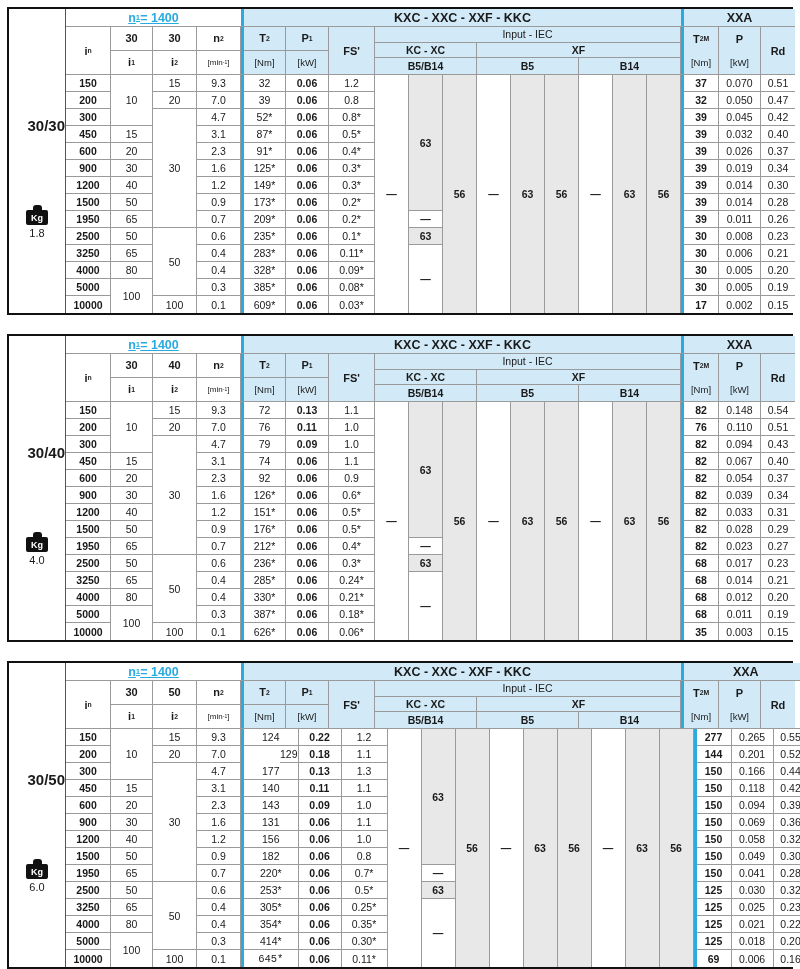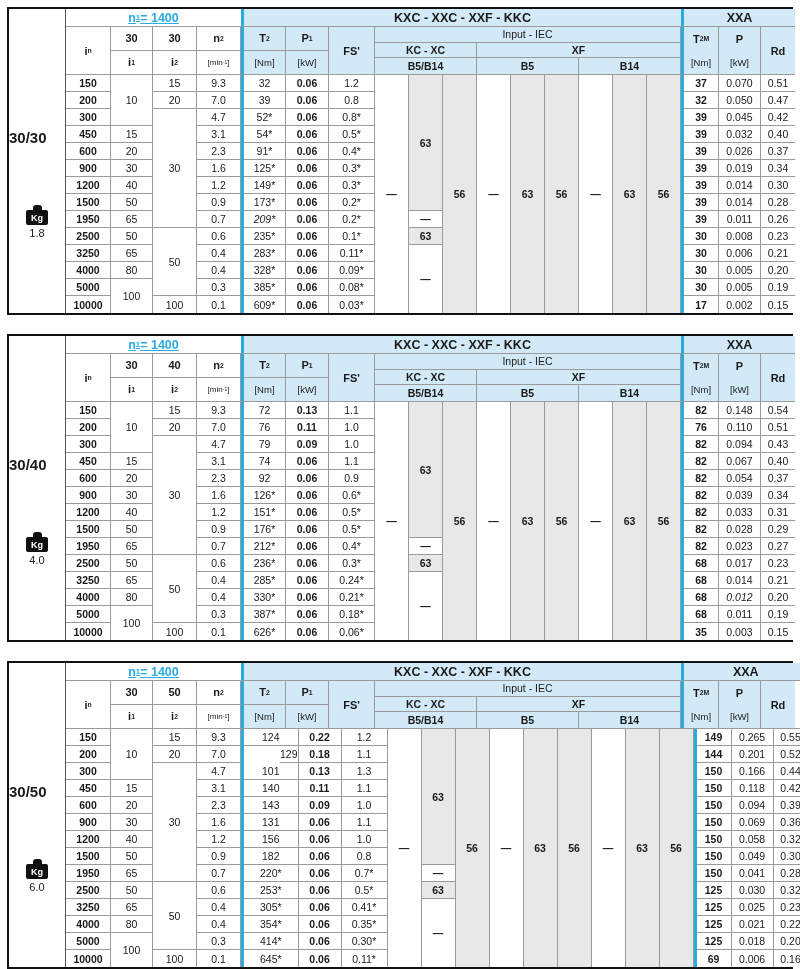--- a/index.html
+++ b/index.html
@@ -19,22 +19,22 @@
     box-sizing:border-box;
   }
   
   .left-col{
     flex:0 0 57px;
     border-right:1px solid #555;
     position:relative;
     box-sizing:border-box;
   }
   .ratio{
-    position:absolute;top:120px;left:0;right:0;
-    text-align:left;font-weight:bold;font-size:15px;
+    position:absolute;top:108px;left:0;right:0;
+    text-align:right;font-weight:bold;font-size:15px;
   }
   .weight{
     position:absolute;top:196px;left:0;right:0;
     display:flex;flex-direction:column;align-items:center;
   }
   .kg-knob{width:9px;height:5px;background:#111;border-radius:3px 3px 0 0;}
   .kg-body{
     width:22px;height:15px;background:#111;border-radius:2px;
     color:#fff;font-weight:bold;font-size:9px;
     display:flex;align-items:center;justify-content:center;
@@ -215,26 +215,26 @@
             <div class="bcell" style="height: 17px;">0.6</div>
             <div class="bcell" style="height: 17px;">0.4</div>
             <div class="bcell" style="height: 17px;">0.4</div>
             <div class="bcell" style="height: 17px;">0.3</div>
             <div class="bcell" style="height: 17px;">0.1</div>
           </div>
           <div class="bcol cyl" style="flex: 0 0 45px;">
             <div class="bcell" style="height: 17px;">32</div>
             <div class="bcell" style="height: 17px;">39</div>
             <div class="bcell" style="height: 17px;">52*</div>
-            <div class="bcell" style="height: 17px;">54*</div>
+            <div class="bcell" style="height: 17px;">87*</div>
             <div class="bcell" style="height: 17px;">91*</div>
             <div class="bcell" style="height: 17px;">125*</div>
             <div class="bcell" style="height: 17px;">149*</div>
             <div class="bcell" style="height: 17px;">173*</div>
-            <div class="bcell" style="height: 17px; font-style: italic;">209*</div>
+            <div class="bcell" style="height: 17px;">209*</div>
             <div class="bcell" style="height: 17px;">235*</div>
             <div class="bcell" style="height: 17px;">283*</div>
             <div class="bcell" style="height: 17px;">328*</div>
             <div class="bcell" style="height: 17px;">385*</div>
             <div class="bcell" style="height: 17px;">609*</div>
           </div>
           <div class="bcol" style="flex: 0 0 43px;">
             <div class="bcell b" style="height: 17px;">0.06</div>
             <div class="bcell b" style="height: 17px;">0.06</div>
             <div class="bcell b" style="height: 17px;">0.06</div>
@@ -568,21 +568,21 @@
             <div class="bcell" style="height: 17px;">0.110</div>
             <div class="bcell" style="height: 17px;">0.094</div>
             <div class="bcell" style="height: 17px;">0.067</div>
             <div class="bcell" style="height: 17px;">0.054</div>
             <div class="bcell" style="height: 17px;">0.039</div>
             <div class="bcell" style="height: 17px;">0.033</div>
             <div class="bcell" style="height: 17px;">0.028</div>
             <div class="bcell" style="height: 17px;">0.023</div>
             <div class="bcell" style="height: 17px;">0.017</div>
             <div class="bcell" style="height: 17px;">0.014</div>
-            <div class="bcell" style="height: 17px; font-style: italic;">0.012</div>
+            <div class="bcell" style="height: 17px;">0.012</div>
             <div class="bcell" style="height: 17px;">0.011</div>
             <div class="bcell" style="height: 17px;">0.003</div>
           </div>
           <div class="bcol" style="flex: 0 0 34px;">
             <div class="bcell" style="height: 17px;">0.54</div>
             <div class="bcell" style="height: 17px;">0.51</div>
             <div class="bcell" style="height: 17px;">0.43</div>
             <div class="bcell" style="height: 17px;">0.40</div>
             <div class="bcell" style="height: 17px;">0.37</div>
             <div class="bcell" style="height: 17px;">0.34</div>
@@ -716,32 +716,32 @@
             <div class="bcell" style="height: 17px;">0.7</div>
             <div class="bcell" style="height: 17px;">0.6</div>
             <div class="bcell" style="height: 17px;">0.4</div>
             <div class="bcell" style="height: 17px;">0.4</div>
             <div class="bcell" style="height: 17px;">0.3</div>
             <div class="bcell" style="height: 17px;">0.1</div>
           </div>
           <div class="bcol cyl" style="flex: 0 0 45px;">
             <div class="bcell" style="height: 17px;">124</div>
             <div class="bcell" style="height: 17px; margin-left: 36px;">129</div>
-            <div class="bcell" style="height: 17px;">101</div>
+            <div class="bcell" style="height: 17px;">177</div>
             <div class="bcell" style="height: 17px;">140</div>
             <div class="bcell" style="height: 17px;">143</div>
             <div class="bcell" style="height: 17px;">131</div>
             <div class="bcell" style="height: 17px;">156</div>
             <div class="bcell" style="height: 17px;">182</div>
             <div class="bcell" style="height: 17px;">220*</div>
             <div class="bcell" style="height: 17px;">253*</div>
             <div class="bcell" style="height: 17px;">305*</div>
             <div class="bcell" style="height: 17px;">354*</div>
             <div class="bcell" style="height: 17px;">414*</div>
-            <div class="bcell" style="height: 17px;">645*</div>
+            <div class="bcell" style="height: 17px; font-family: Liberation Mono, monospace;">645*</div>
           </div>
           <div class="bcol" style="flex: 0 0 43px;">
             <div class="bcell b" style="height: 17px;">0.22</div>
             <div class="bcell b" style="height: 17px;">0.18</div>
             <div class="bcell b" style="height: 17px;">0.13</div>
             <div class="bcell b" style="height: 17px;">0.11</div>
             <div class="bcell b" style="height: 17px;">0.09</div>
             <div class="bcell b" style="height: 17px;">0.06</div>
             <div class="bcell b" style="height: 17px;">0.06</div>
             <div class="bcell b" style="height: 17px;">0.06</div>
@@ -756,21 +756,21 @@
             <div class="bcell" style="height: 17px;">1.2</div>
             <div class="bcell" style="height: 17px;">1.1</div>
             <div class="bcell" style="height: 17px;">1.3</div>
             <div class="bcell" style="height: 17px;">1.1</div>
             <div class="bcell" style="height: 17px;">1.0</div>
             <div class="bcell" style="height: 17px;">1.1</div>
             <div class="bcell" style="height: 17px;">1.0</div>
             <div class="bcell" style="height: 17px;">0.8</div>
             <div class="bcell" style="height: 17px;">0.7*</div>
             <div class="bcell" style="height: 17px;">0.5*</div>
-            <div class="bcell" style="height: 17px;">0.41*</div>
+            <div class="bcell" style="height: 17px;">0.25*</div>
             <div class="bcell" style="height: 17px;">0.35*</div>
             <div class="bcell" style="height: 17px;">0.30*</div>
             <div class="bcell" style="height: 17px;">0.11*</div>
           </div>
           <div class="bcol" style="flex: 0 0 34px;">
             <div class="bcell b" style="height: 238px;">—</div>
           </div>
           <div class="bcol" style="flex: 0 0 34px;">
             <div class="bcell b" style="height: 136px; background: rgb(232, 232, 232);">63</div>
             <div class="bcell b" style="height: 17px; background: rgb(255, 255, 255);">—</div>
@@ -792,21 +792,21 @@
           <div class="bcol" style="flex: 0 0 34px;">
             <div class="bcell b" style="height: 238px;">—</div>
           </div>
           <div class="bcol graybg" style="flex: 0 0 34px;">
             <div class="bcell b" style="height: 238px;">63</div>
           </div>
           <div class="bcol graybg" style="flex: 0 0 34px;">
             <div class="bcell b" style="height: 238px;">56</div>
           </div>
           <div class="bcol cyl" style="flex: 0 0 38px;">
-            <div class="bcell b" style="height: 17px;">149</div>
+            <div class="bcell b" style="height: 17px;">277</div>
             <div class="bcell b" style="height: 17px;">144</div>
             <div class="bcell b" style="height: 17px;">150</div>
             <div class="bcell b" style="height: 17px;">150</div>
             <div class="bcell b" style="height: 17px;">150</div>
             <div class="bcell b" style="height: 17px;">150</div>
             <div class="bcell b" style="height: 17px;">150</div>
             <div class="bcell b" style="height: 17px;">150</div>
             <div class="bcell b" style="height: 17px;">150</div>
             <div class="bcell b" style="height: 17px;">125</div>
             <div class="bcell b" style="height: 17px;">125</div>

